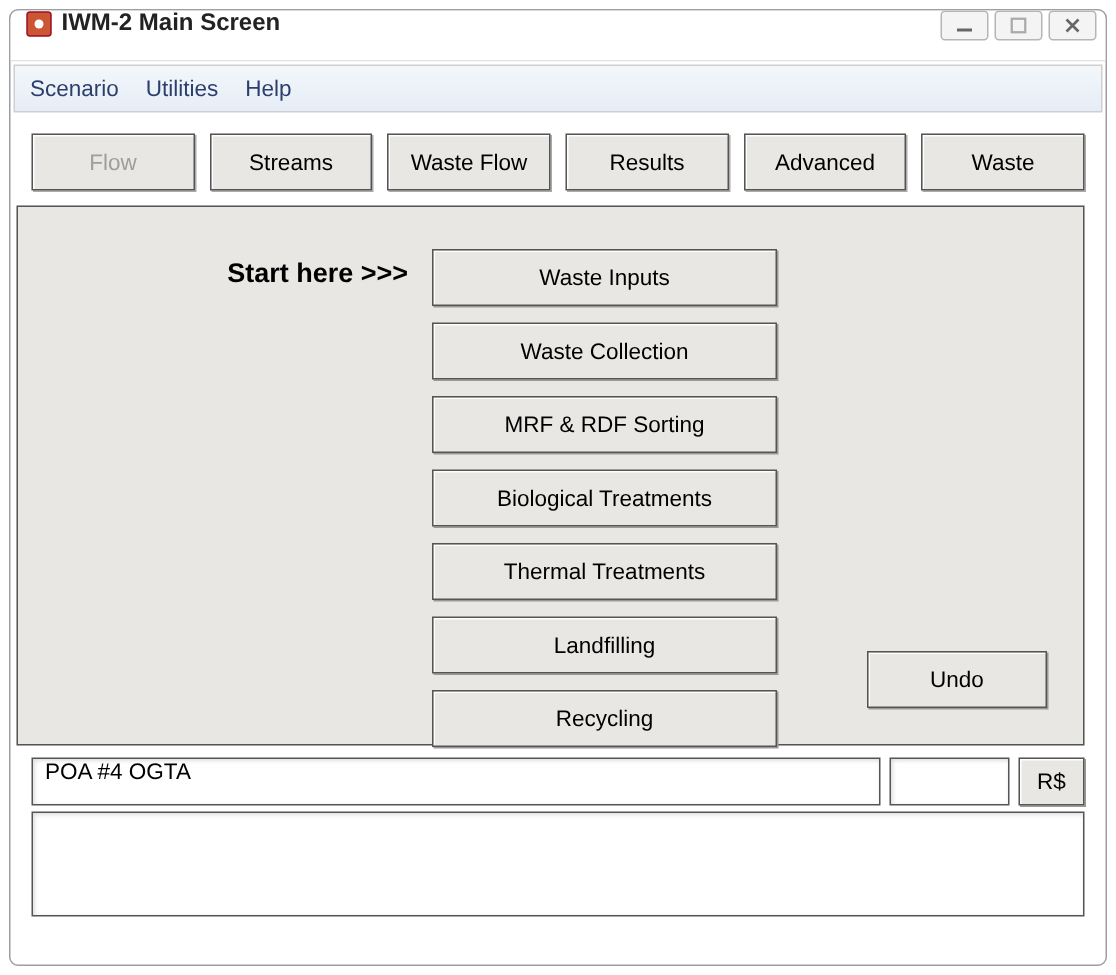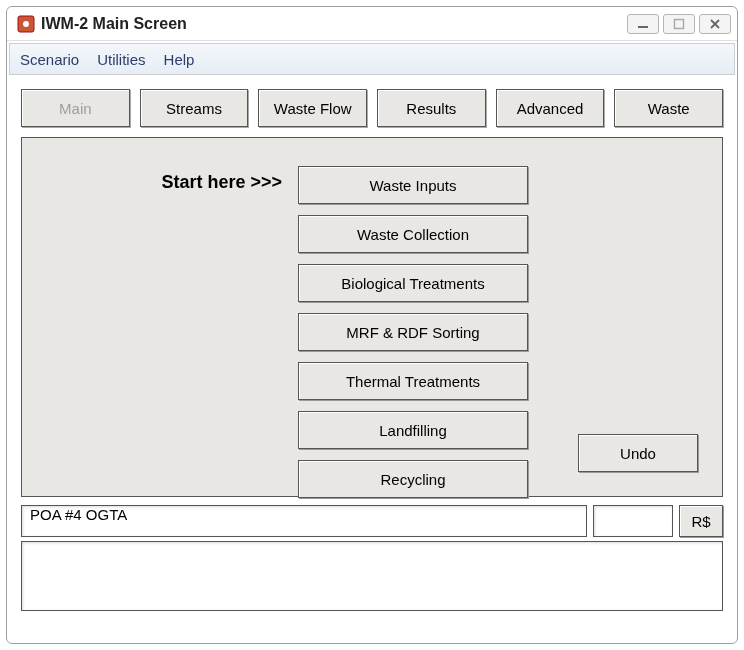--- a/index.html
+++ b/index.html
@@ -20,21 +20,21 @@
     height: 638px;
     border: 1px solid #9aa0a6;
     border-radius: 6px;
     background: #fff;
     display: flex;
     flex-direction: column;
     overflow: hidden;
   }
   .titlebar {
     display: flex;
-    align-items: center;
+    align-items: flex-start;
     height: 34px;
     background: #fff;
     border-bottom: 1px solid #e0e0e0;
     border-top-left-radius: 6px;
     border-top-right-radius: 6px;
     padding: 0 6px;
   }
   .tb-icon {
     width: 18px;
     height: 18px;
@@ -93,21 +93,21 @@
     display: flex;
     align-items: center;
     justify-content: center;
     cursor: default;
   }
   .tb-btn.disabled {
     color: #9e9e9e;
   }
 
   .panel {
-    margin: 0 14px 8px 14px;
+    margin: 0 14px 8px 4px;
     border: 1px solid #555;
     background: #e9e7e4;
     padding: 28px 20px 20px 20px;
     position: relative;
     height: 360px;
   }
   .row {
     display: flex;
     align-items: flex-start;
     gap: 16px;
@@ -225,36 +225,36 @@
     </div>
   </div>
 
   <div class="menubar">
     <span class="menu-item">Scenario</span>
     <span class="menu-item">Utilities</span>
     <span class="menu-item">Help</span>
   </div>
 
   <div class="toolbar">
-    <div class="tb-btn disabled">Main</div>
+    <div class="tb-btn disabled">Flow</div>
     <div class="tb-btn">Streams</div>
     <div class="tb-btn">Waste Flow</div>
     <div class="tb-btn">Results</div>
     <div class="tb-btn">Advanced</div>
     <div class="tb-btn">Waste</div>
   </div>
 
   <div class="panel">
     <div class="row">
       <div class="start-label">Start here &gt;&gt;&gt;</div>
       <div class="flow-col">
         <div class="flow-btn">Waste Inputs</div>
         <div class="flow-btn">Waste Collection</div>
+        <div class="flow-btn">MRF &amp; RDF Sorting</div>
         <div class="flow-btn">Biological Treatments</div>
-        <div class="flow-btn">MRF &amp; RDF Sorting</div>
         <div class="flow-btn">Thermal Treatments</div>
         <div class="flow-btn">Landfilling</div>
         <div class="flow-btn">Recycling</div>
       </div>
     </div>
     <div class="undo-btn">Undo</div>
   </div>
 
   <div class="status-row">
     <div class="status-main">

